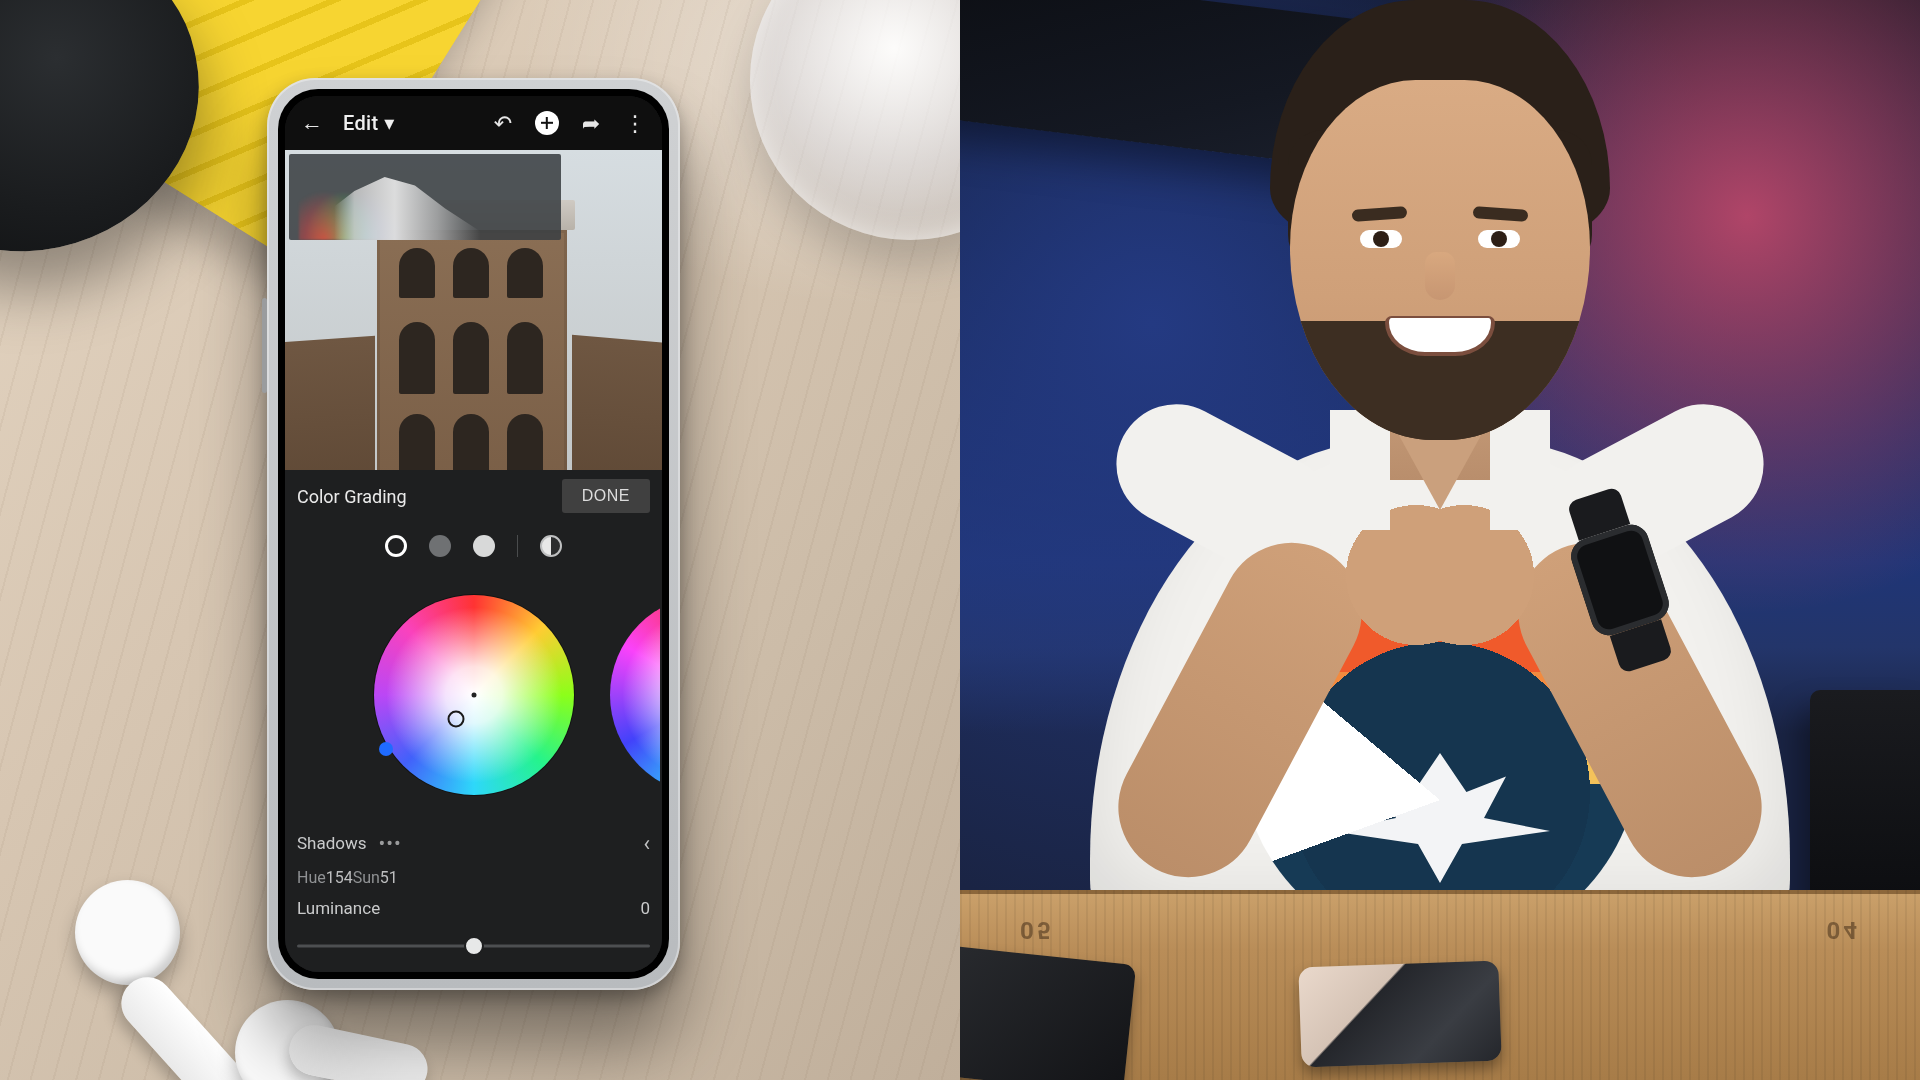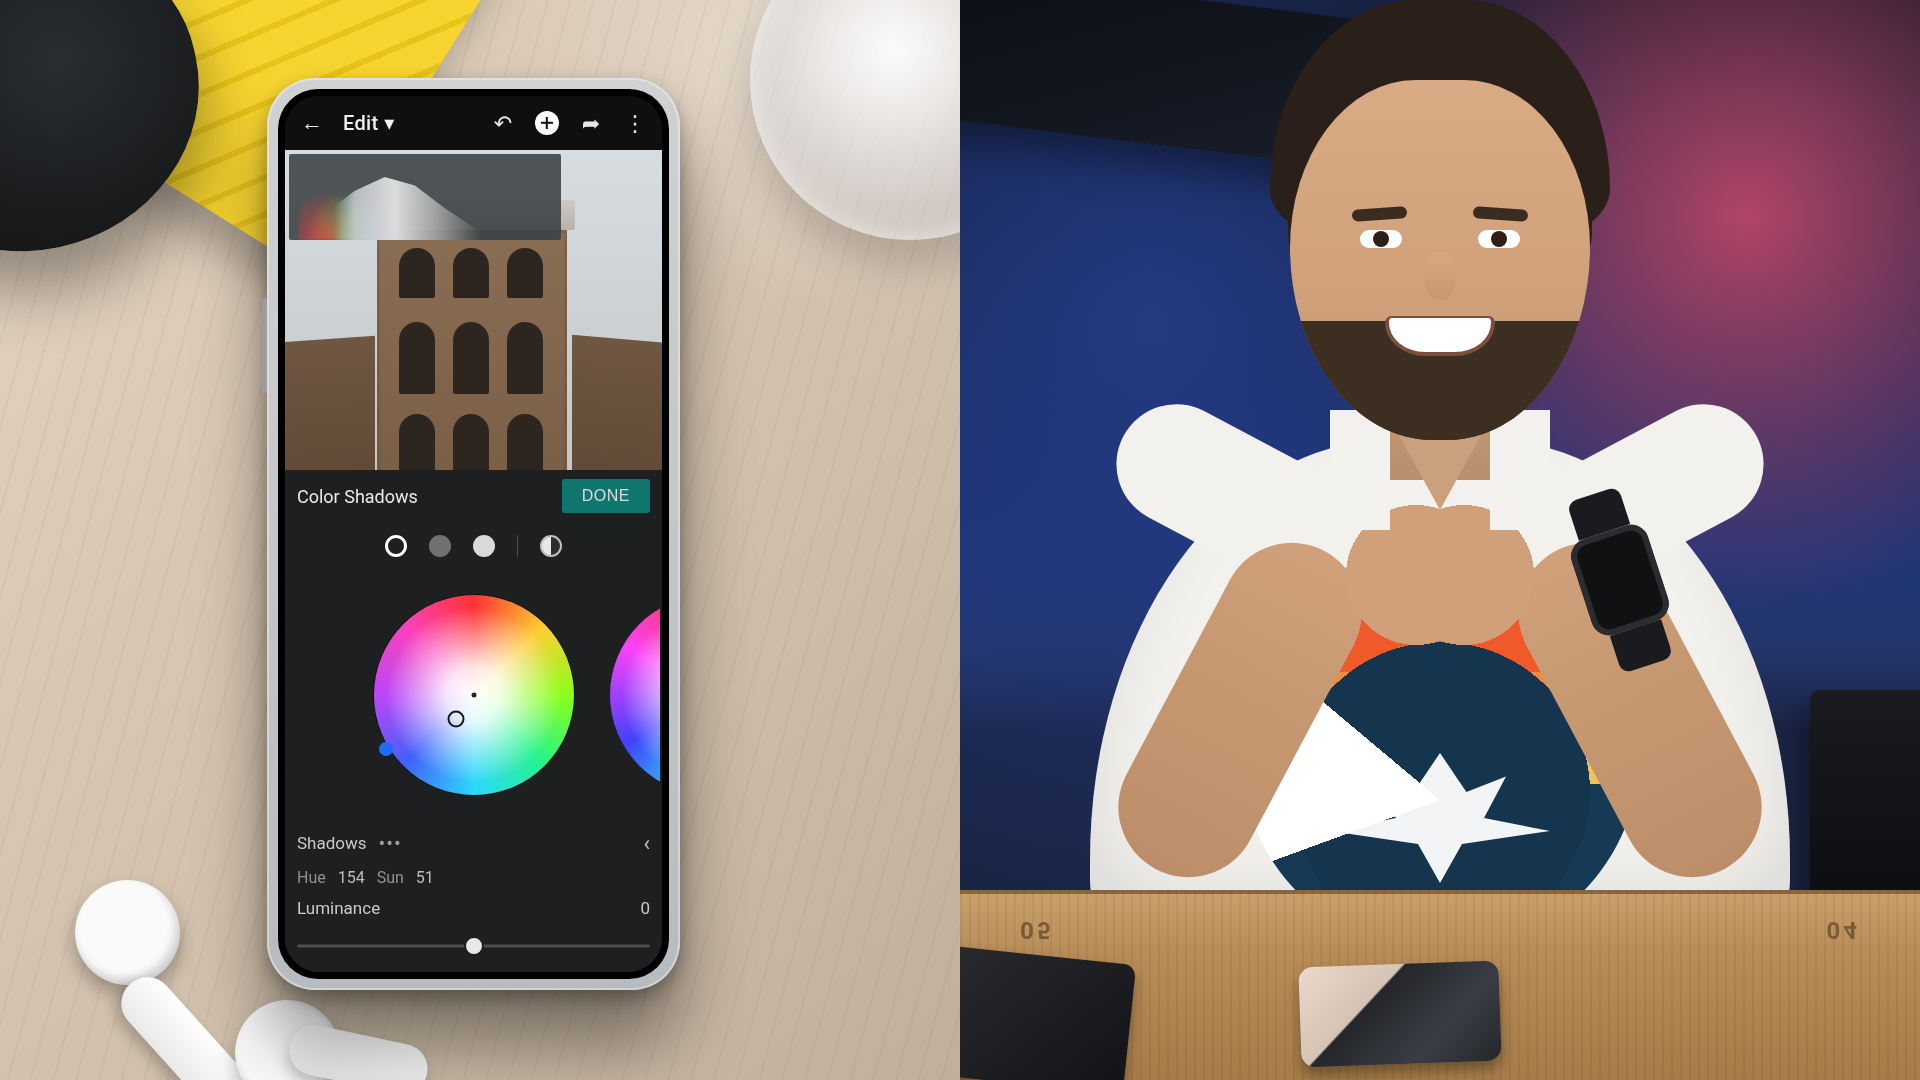--- a/index.html
+++ b/index.html
@@ -208,21 +208,21 @@
     display:flex; flex-direction:column;
     padding:0 12px 12px;
     position:relative;
   }
   .panel-top{
     display:flex; align-items:center; justify-content:space-between;
     height:52px;
   }
   .panel-title{ font-size:18px; color:#eaeaea; }
   .done-btn{
-    background:#0f766e; color:#dcdcdc;
+    background:#404040; color:#dcdcdc;
     border:none; padding:8px 20px;
     border-radius:3px;
     font-size:16px; letter-spacing:0.5px;
   }
 
   .zone-row{
     display:flex; align-items:center; justify-content:center; gap:22px;
     height:40px; margin-top:4px;
   }
   .zone-dot{
@@ -291,21 +291,21 @@
   }
 
   .zone-label{
     display:flex; align-items:center; height:38px; gap:12px;
   }
   .zone-label .txt{ color:#c9cacb; font-size:17px;}
   .dots3{ color:#9a9b9c; font-size:20px; letter-spacing:1px;}
   .zone-label .chev{ margin-left:auto; color:#c2c3c4; font-size:22px;}
 
   .readout{
-    display:flex; gap:12px; align-items:center;
+    display:flex; align-items:center;
     color:#8f9193; font-size:16px; height:30px;
   }
   .readout .v{ color:#bdbebf;}
 
   .lum-row{
     display:flex; align-items:flex-start; justify-content:space-between;
     color:#c9cacb; font-size:17px; height:32px; margin-top:6px;
   }
   .slider{
     position:relative; height:28px; margin-top:2px;
@@ -574,21 +574,21 @@
                 <div class="win"></div>
                 <div class="win"></div>
                 <div class="win"></div>
               </div>
           </div>
           <div class="histogram"></div>
         </div>
 
         <div class="panel">
           <div class="panel-top">
-            <div class="panel-title">Color Shadows</div>
+            <div class="panel-title">Color Grading</div>
             <button class="done-btn">DONE</button>
           </div>
 
           <div class="zone-row">
             <div class="zone-dot shadow"></div>
             <div class="zone-dot mid"></div>
             <div class="zone-dot high"></div>
             <div class="zone-sep"></div>
             <div class="zone-dot global"></div>
           </div>

